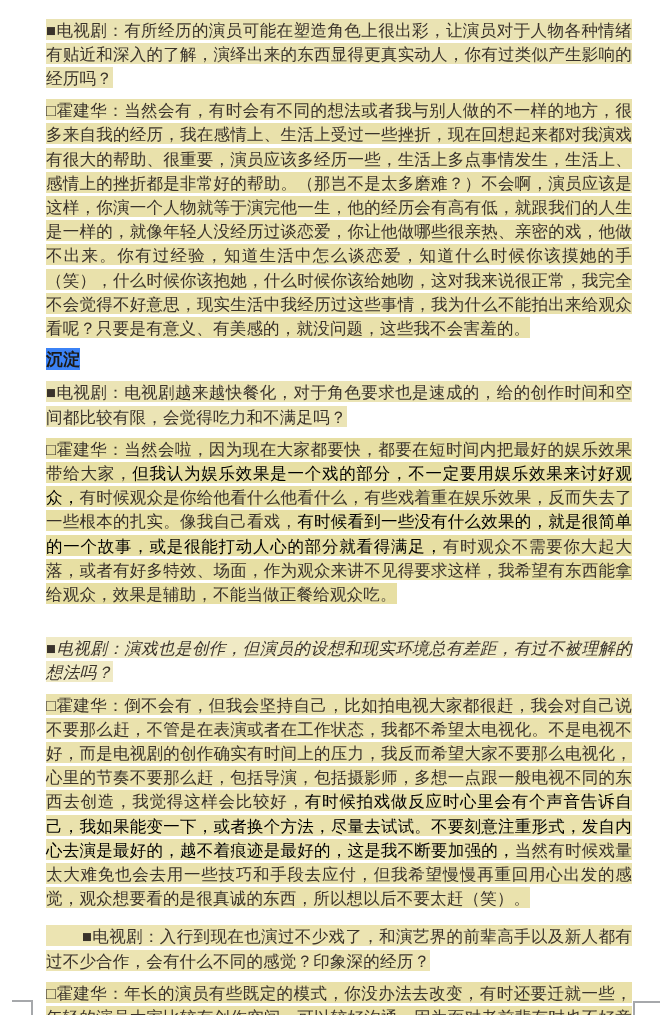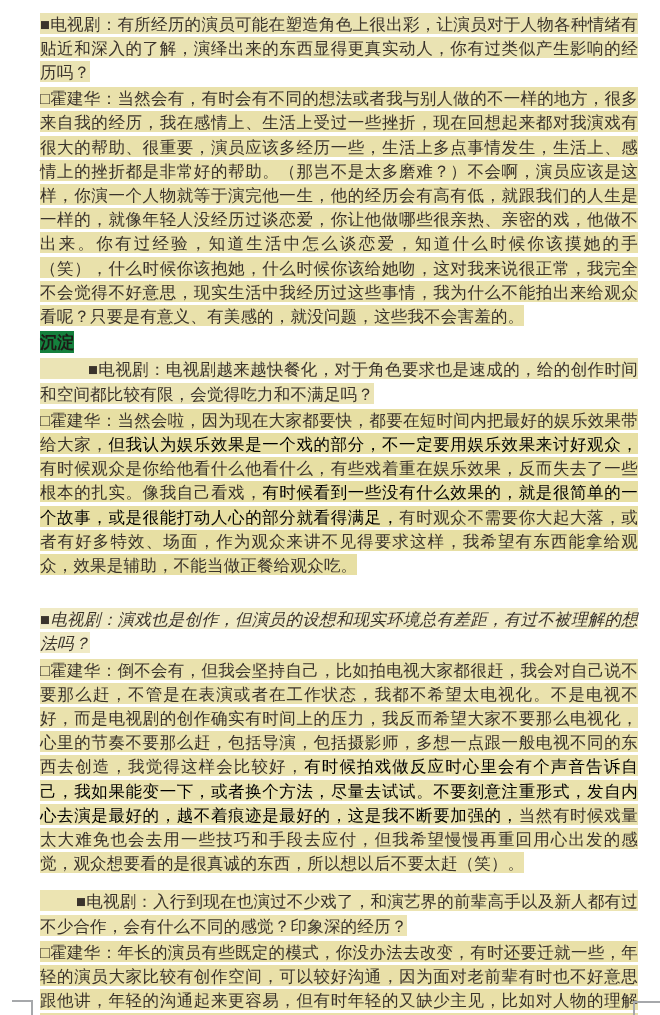--- a/index.html
+++ b/index.html
@@ -11,43 +11,43 @@
     font-family:"Liberation Sans","DejaVu Sans",sans-serif;
   }
   .article{
     padding:9px 20px 0 38px;
     font-size:16.5px;
     line-height:24.2px;
     color:#3a332b;
     text-align:justify;
     letter-spacing:0.2px;
   }
-  .blk{margin:2px;}
+  .blk{margin:8px;}
   .blk.header{font-size:17px;}
   .hl{padding:1.5px 0;}
   .bold{font-weight:400;color:#000000;}
   .header .hl{font-weight:700;color:#1c1a16;}
   .corner{position:absolute;box-sizing:border-box;}
   .corner.left{
     left:12px;top:1000px;width:21px;height:15px;
     border-top:2px solid #a6a8ab;border-right:2px solid #a6a8ab;
   }
   .corner.right{
     left:633px;top:1001px;width:27px;height:14px;
     border-top:2px solid #a6a8ab;border-left:2px solid #a6a8ab;
   }
 </style>
 </head>
 <body>
 
 <div class="article">
     <p class="blk question"><span class="hl" style="background-color: rgb(234, 227, 179);">■电视剧：有所经历的演员可能在塑造角色上很出彩，让演员对于人物各种情绪有贴近和深入的了解，演绎出来的东西显得更真实动人，你有过类似产生影响的经历吗？</span></p>
     <p class="blk answer"><span class="hl" style="background-color: rgb(233, 225, 171);">□霍建华：当然会有，有时会有不同的想法或者我与别人做的不一样的地方，很多来自我的经历，我在感情上、生活上受过一些挫折，现在回想起来都对我演戏有很大的帮助、很重要，演员应该多经历一些，生活上多点事情发生，生活上、感情上的挫折都是非常好的帮助。（那岂不是太多磨难？）不会啊，演员应该是这样，你演一个人物就等于演完他一生，他的经历会有高有低，就跟我们的人生是一样的，就像年轻人没经历过谈恋爱，你让他做哪些很亲热、亲密的戏，他做不出来。你有过经验，知道生活中怎么谈恋爱，知道什么时候你该摸她的手（笑），什么时候你该抱她，什么时候你该给她吻，这对我来说很正常，我完全不会觉得不好意思，现实生活中我经历过这些事情，我为什么不能拍出来给观众看呢？只要是有意义、有美感的，就没问题，这些我不会害羞的。</span></p>
-    <h3 class="blk header" style="margin-top: 3px;"><span class="hl bold" style="background-color: #15803d;">沉淀</span></h3>
-    <p class="blk question"><span class="hl" style="background-color: rgb(235, 228, 181); padding-left: 48px;">■电视剧：电视剧越来越快餐化，对于角色要求也是速成的，给的创作时间和空间都比较有限，会觉得吃力和不满足吗？</span></p>
+    <h3 class="blk header" style="margin-top: 3px;"><span class="hl bold" style="background-color: #3b82f6;">沉淀</span></h3>
+    <p class="blk question"><span class="hl" style="background-color: rgb(235, 228, 181);">■电视剧：电视剧越来越快餐化，对于角色要求也是速成的，给的创作时间和空间都比较有限，会觉得吃力和不满足吗？</span></p>
     <p class="blk answer"><span class="hl" style="background-color: rgb(231, 223, 163);">□霍建华：当然会啦，因为现在大家都要快，都要在短时间内把最好的娱乐效果带给大家，</span><span class="hl bold" style="background-color: rgb(231, 223, 163);">但我认为娱乐效果是一个戏的部分，不一定要用娱乐效果来讨好观众，</span><span class="hl" style="background-color: rgb(231, 223, 163);">有时候观众是你给他看什么他看什么，有些戏着重在娱乐效果，反而失去了一些根本的扎实。像我自己看戏，</span><span class="hl bold" style="background-color: rgb(231, 223, 163);">有时候看到一些没有什么效果的，就是很简单的一个故事，或是很能打动人心的部分就看得满足，</span><span class="hl" style="background-color: rgb(231, 223, 163);">有时观众不需要你大起大落，或者有好多特效、场面，作为观众来讲不见得要求这样，我希望有东西能拿给观众，效果是辅助，不能当做正餐给观众吃。</span></p>
     <p class="blk question" style="margin-top: 30px; font-style: italic;"><span class="hl" style="background-color: rgb(240, 234, 197);">■电视剧：演戏也是创作，但演员的设想和现实环境总有差距，有过不被理解的想法吗？</span></p>
     <p class="blk answer"><span class="hl" style="background-color: rgb(234, 226, 173);">□霍建华：倒不会有，但我会坚持自己，比如拍电视大家都很赶，我会对自己说不要那么赶，不管是在表演或者在工作状态，我都不希望太电视化。不是电视不好，而是电视剧的创作确实有时间上的压力，我反而希望大家不要那么电视化，心里的节奏不要那么赶，包括导演，包括摄影师，多想一点跟一般电视不同的东西去创造，我觉得这样会比较好，</span><span class="hl bold" style="background-color: rgb(234, 226, 173);">有时候拍戏做反应时心里会有个声音告诉自己，我如果能变一下，或者换个方法，尽量去试试。不要刻意注重形式，发自内心去演是最好的，越不着痕迹是最好的，这是我不断要加强的，</span><span class="hl" style="background-color: rgb(234, 226, 173);">当然有时候戏量太大难免也会去用一些技巧和手段去应付，但我希望慢慢再重回用心出发的感觉，观众想要看的是很真诚的东西，所以想以后不要太赶（笑）。</span></p>
     <p class="blk question" style="margin-top: 14px;"><span class="hl" style="background-color: rgb(236, 228, 178); padding-left: 36px;">■电视剧：入行到现在也演过不少戏了，和演艺界的前辈高手以及新人都有过不少合作，会有什么不同的感觉？印象深的经历？</span></p>
     <p class="blk answer"><span class="hl" style="background-color: rgb(233, 224, 168);">□霍建华：年长的演员有些既定的模式，你没办法去改变，有时还要迁就一些，年轻的演员大家比较有创作空间，可以较好沟通，因为面对老前辈有时也不好意思跟他讲，年轻的沟通起来更容易，但有时年轻的又缺少主见，比如对人物的理解就不像资深演员来得透彻，处于一种摸索的阶段，这是两者不同的。但年轻人可塑性很强，你会有新的东西去发掘，包括我自己，</span></p>
   </div>
 
 <div class="corner left"></div>
 <div class="corner right"></div>
 

